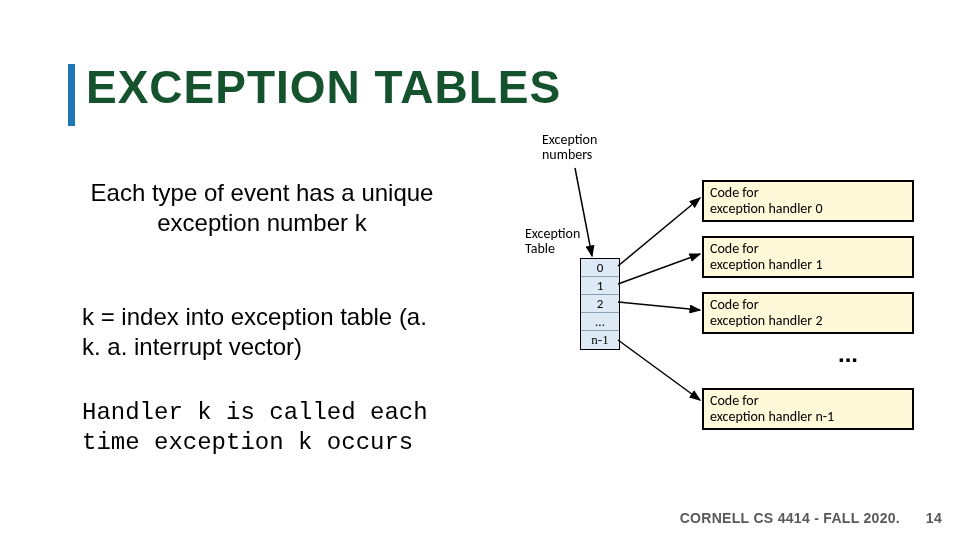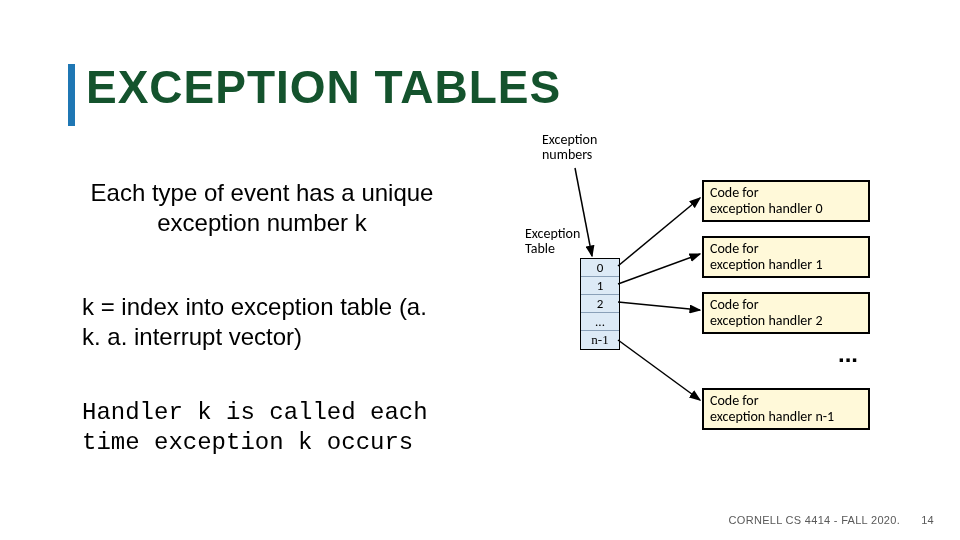--- a/index.html
+++ b/index.html
@@ -30,21 +30,21 @@
   }
   .body-text {
     position: absolute;
     left: 82px;
     width: 360px;
     font-size: 24px;
     color: #000;
     line-height: 1.25;
   }
   .bt1 { top: 178px; text-align: center; }
-  .bt2 { top: 292px; }
+  .bt2 { top: 302px; }
   .bt3 { top: 398px; font-family: Liberation Mono, monospace; }
 
   .exc-numbers-label {
     position: absolute;
     left: 542px;
     top: 132px;
     font-size: 14px;
     font-family: Calibri, Arial, sans-serif;
     color: #000;
     text-align: left;
@@ -73,21 +73,21 @@
     font-family: Calibri, Arial, sans-serif;
     height: 18px;
     line-height: 18px;
     border-bottom: 1px solid #8aa0b8;
   }
   .exc-table .row:last-child { border-bottom: none; font-family: Liberation Serif, serif; }
 
   .handler-box {
     position: absolute;
     left: 702px;
-    width: 168px;
+    width: 212px;
     padding: 3px 6px;
     border: 2px solid #000;
     background: #FFF9D9;
     font-size: 14px;
     font-family: Calibri, Arial, sans-serif;
     line-height: 1.15;
   }
   .hb0 { top: 180px; }
   .hb1 { top: 236px; }
   .hb2 { top: 292px; }
@@ -98,27 +98,28 @@
     left: 838px;
     top: 340px;
     font-size: 24px;
     font-weight: bold;
     color: #000;
   }
 
   .footer {
     position: absolute;
     bottom: 14px;
-    font-size: 11px;
+    font-size: 14px;
     color: #595959;
     letter-spacing: 0.3px;
     font-family: Arial, sans-serif;
+    font-weight: bold;
   }
   .footer-left { right: 60px; }
-  .footer-page { right: 26px; }
+  .footer-page { right: 18px; }
 
   svg.arrows {
     position: absolute;
     left: 0;
     top: 0;
     width: 960px;
     height: 540px;
     pointer-events: none;
   }
 </style>

